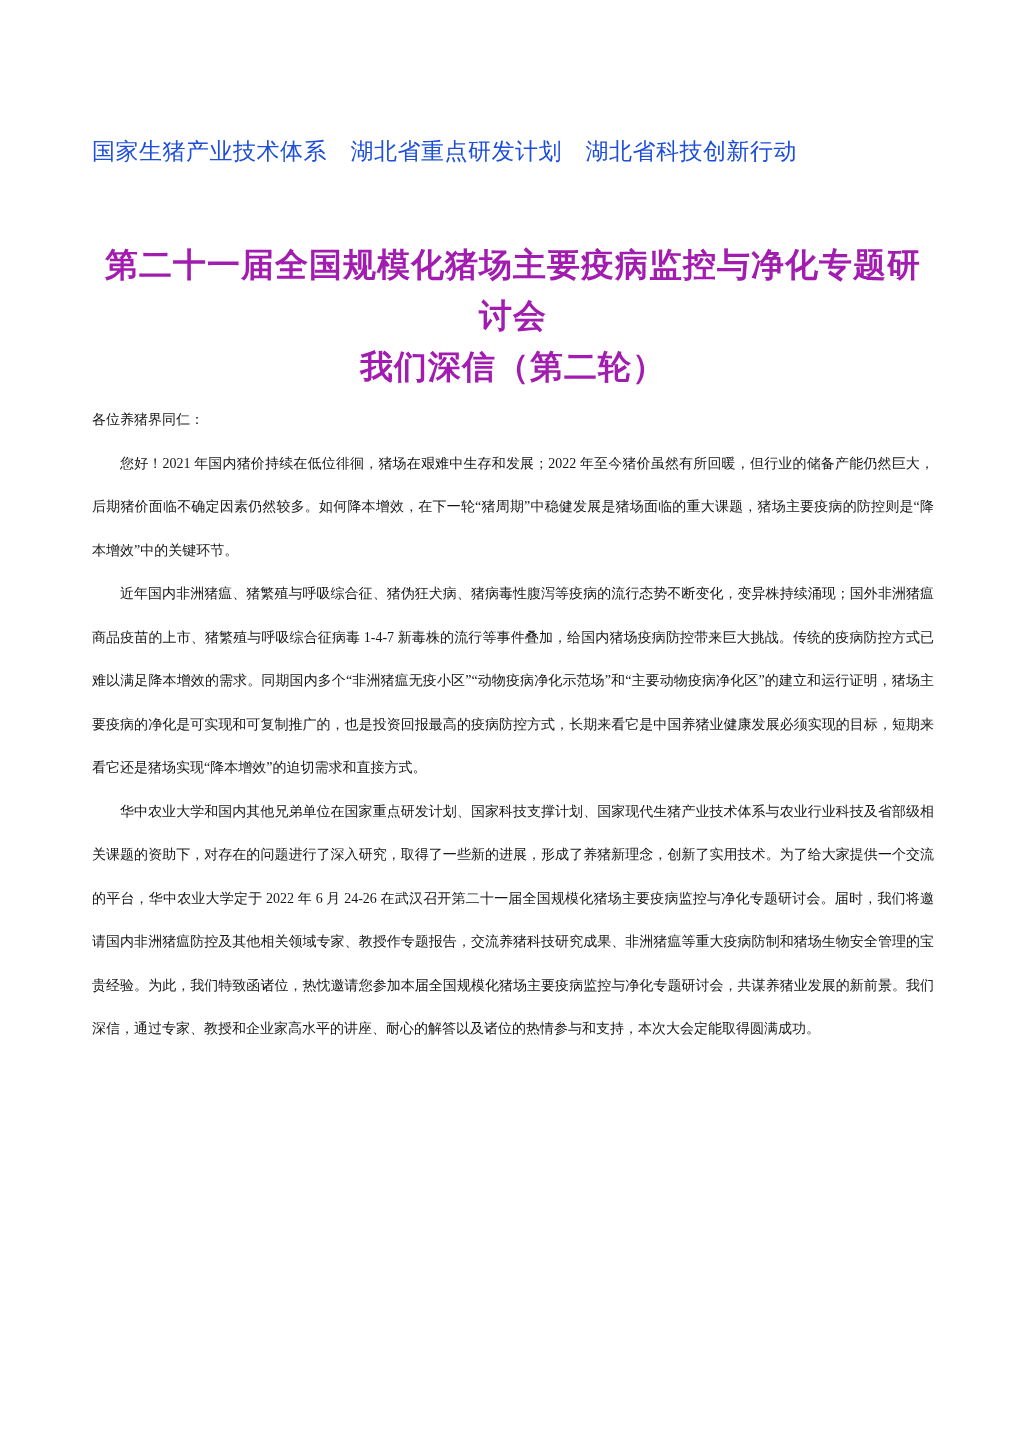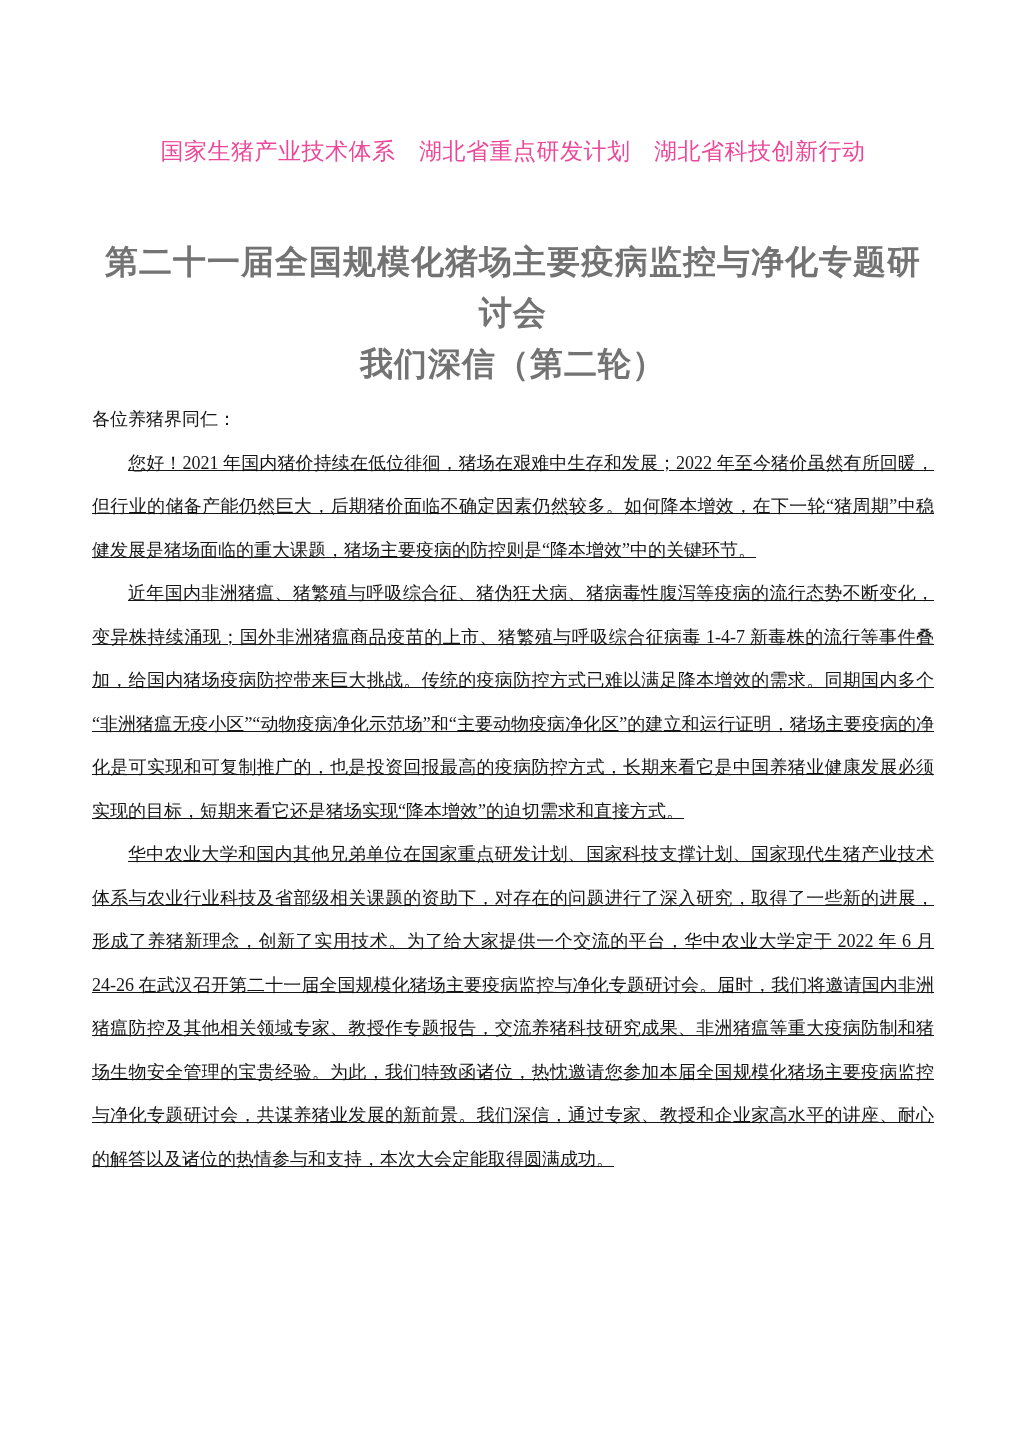--- a/index.html
+++ b/index.html
@@ -15,54 +15,52 @@
   .page {
     box-sizing: border-box;
     width: 1024px;
     height: 1448px;
     background: #ffffff;
     padding: 138px 90px 0 92px;
     font-family: "Liberation Serif", "DejaVu Serif", serif;
     color: #1c1c1c;
   }
   .doc-header {
-    text-align: center;
     font-size: 23px;
     line-height: 27px;
     letter-spacing: 0.5px;
-    color: #ec4899;
+    color: #1d4ed8;
     white-space: nowrap;
   }
   .doc-title {
     margin: 74px 0 0 0;
     text-align: center;
     font-weight: bold;
-    font-family: Liberation Mono, monospace;
+    font-family: Liberation Sans, sans-serif;
     font-size: 33px;
     line-height: 51px;
-    color: #737373;
+    color: #a21caf;
     letter-spacing: 1px;
   }
   .title-line {
     display: block;
   }
   .doc-body {
     margin-top: 6px;
-    font-size: 18px;
+    font-size: 14px;
     line-height: 43.5px;
     text-align: justify;
     color: #161616;
   }
   .salutation {
     margin: 0;
   }
   .para {
     margin: 0;
     text-indent: 2em;
-    text-decoration: underline;
   }
 </style>
 </head>
 <body>
 
 <div class="page">
   <div class="doc-header">国家生猪产业技术体系　湖北省重点研发计划　湖北省科技创新行动</div>
 
   <h1 class="doc-title">
     <span class="title-line">第二十一届全国规模化猪场主要疫病监控与净化专题研讨会</span>

